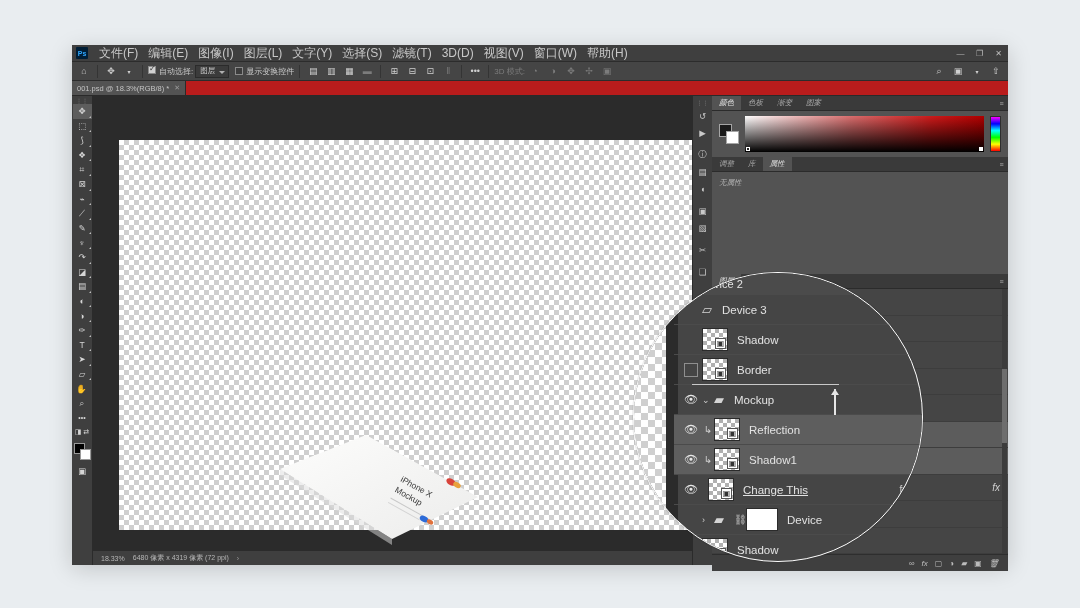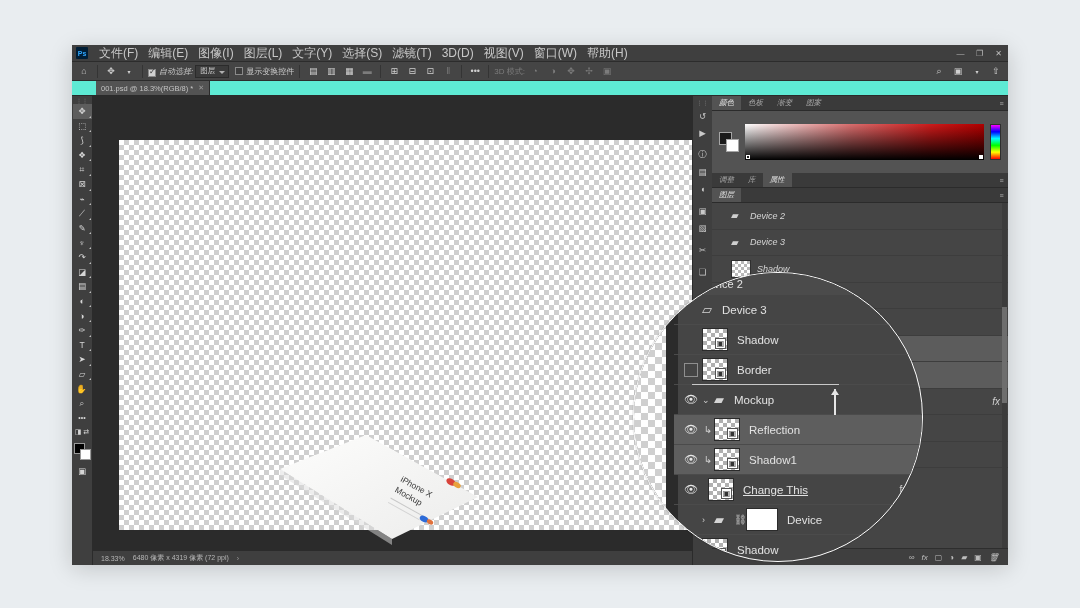--- a/index.html
+++ b/index.html
@@ -79,22 +79,22 @@
   .opt-select:after {
     content: ""; position: absolute; right: 3px; top: 5px;
     border-left: 3px solid transparent; border-right: 3px solid transparent;
     border-top: 3px solid #b0b0b0;
   }
   .opt-dim { color: #7c7c7c; }
   .optright { position: absolute; right: 4px; display: flex; gap: 3px; align-items: center; }
 
   
   .tabstrip {
-    height: 15px; background: #5eead4; display: flex; align-items: flex-end;
-    padding-left: 24px; border-bottom: 1px solid #2a2a2a;
+    height: 15px; background: #b91c1c; display: flex; align-items: flex-end;
+    border-bottom: 1px solid #2a2a2a;
   }
   .doc-tab {
     background: #535353; height: 14px; display: flex; align-items: center;
     padding: 0 5px; font-size: 7.5px; color: #c4c4c4; gap: 5px;
     border-right: 1px solid #2a2a2a;
   }
   .tab-close { color: #9a9a9a; font-size: 7px; }
 
   
   .ps-body { display: flex; height: 469px; }
@@ -307,21 +307,21 @@
         <div class="wincontrol">✕</div>
       </div>
     </div>
 
     <div class="optionsbar">
       <div class="opt-ico">⌂</div>
       <div class="opt-sep"></div>
       <div class="opt-ico">✥</div>
       <div class="opt-ico" style="font-size:6px;">▾</div>
       <div class="opt-sep"></div>
-      <div style="display:flex;align-items:flex-end;font-style:italic;">
+      <div style="display:flex;align-items:flex-start;">
         <span class="opt-check on"></span>
         <span class="opt-label">自动选择:</span>
       </div>
       <div class="opt-select">图层</div>
       <div style="display:flex;align-items:center;margin-left:4px;">
         <span class="opt-check"></span>
         <span class="opt-label">显示变换控件</span>
       </div>
       <div class="opt-sep"></div>
       <div class="opt-ico">▤</div>
@@ -460,20 +460,23 @@
           </div>
           <div class="cp-hue"></div>
         </div>
 
         <div class="panel-tabs">
           <div class="ptab">调整</div>
           <div class="ptab">库</div>
           <div class="ptab active">属性</div>
           <div class="pmenu">≡</div>
         </div>
+        <div class="panel-props">
+          <div class="props-body">无属性</div>
+        </div>
 
         <div class="panel-tabs">
           <div class="ptab active">图层</div>
           <div class="pmenu">≡</div>
         </div>
         <div class="panel-layers">
           <div class="layer-rows">
             <div class="lrow">
               <span class="eye"></span>
               <span class="lfolder">▰</span>

